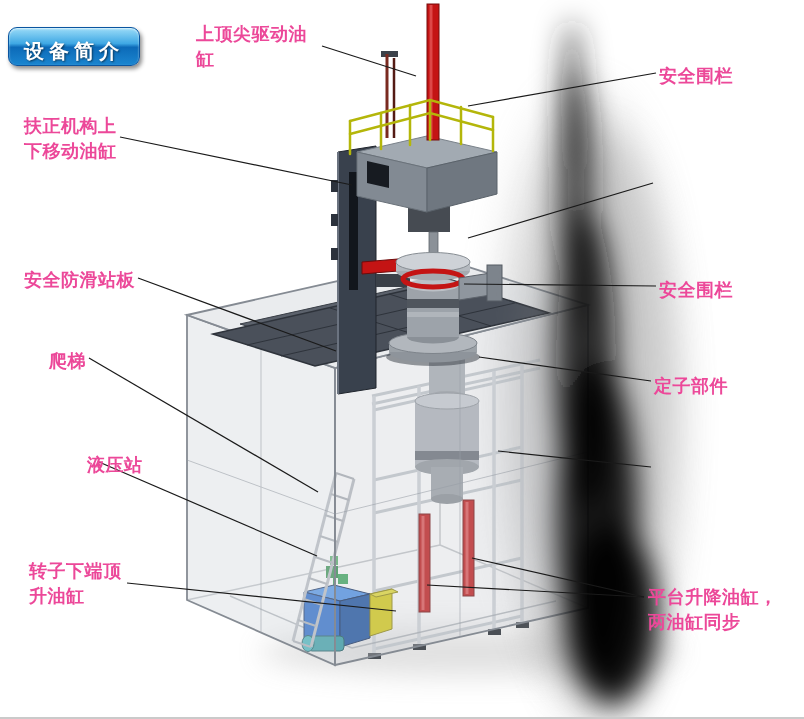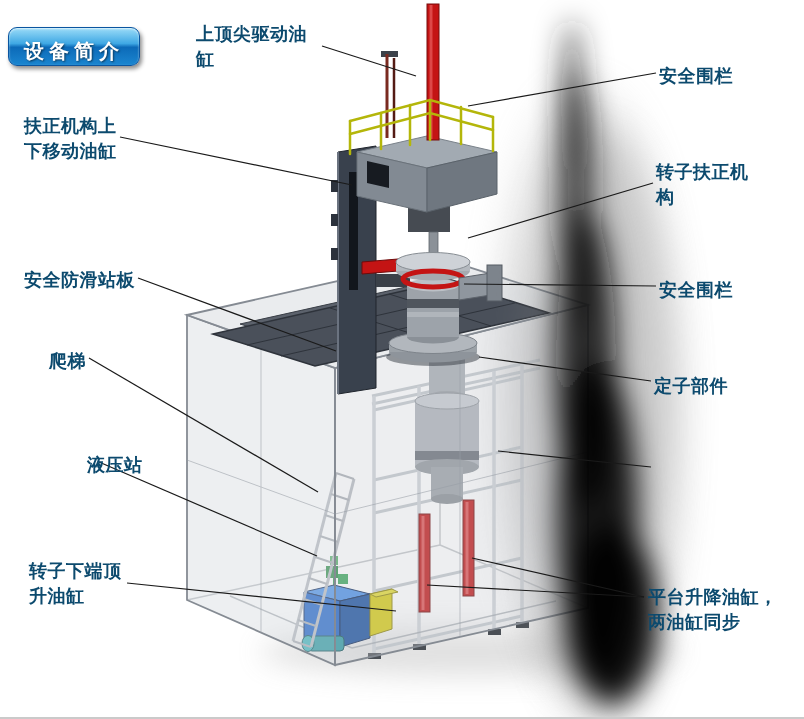--- a/index.html
+++ b/index.html
@@ -1,19 +1,19 @@
 <!DOCTYPE html>
 <html><head>
 <meta charset="utf-8">
 <style>
   html,body{margin:0;padding:0;background:#ffffff;}
   .page{position:relative;width:804px;height:719px;background:#ffffff;overflow:hidden;
         font-family:"DejaVu Sans","Liberation Sans",sans-serif;}
   .scene{position:absolute;left:0;top:0;width:804px;height:719px;}
-  .label{position:absolute;color:#0c4a6e;font-size:18px;font-weight:bold;line-height:25px;
+  .label{position:absolute;color:#ec4899;font-size:18px;font-weight:bold;line-height:25px;
          white-space:pre-line;letter-spacing:0.5px;}
   .lbl-top-drive{left:196px;top:21px;}
   .lbl-fence{left:659px;top:63px;}
   .lbl-centering-cyl{left:24px;top:113px;}
   .lbl-rotor-centering{left:656px;top:159px;}
   .lbl-antislip{left:24px;top:267px;}
   .lbl-rotor-comp{left:659px;top:277px;}
   .lbl-ladder{left:49px;top:348px;}
   .lbl-stator-comp{left:654px;top:373px;}
   .lbl-hydraulic{left:39px;top:452px;margin-left:48px;}
@@ -244,22 +244,20 @@
 
   <div class="badge">
     <span>设备简介</span>
   </div>
 
   <div class="label lbl-top-drive">上顶尖驱动油
 缸</div>
   <div class="label lbl-fence">安全围栏</div>
   <div class="label lbl-centering-cyl">扶正机构上
 下移动油缸</div>
-  <div class="label lbl-rotor-centering">转子扶正机
-构</div>
   <div class="label lbl-antislip">安全防滑站板</div>
   <div class="label lbl-rotor-comp">安全围栏</div>
   <div class="label lbl-ladder">爬梯</div>
   <div class="label lbl-stator-comp">定子部件</div>
   <div class="label lbl-hydraulic">液压站</div>
   <div class="label lbl-rotor-jack">转子下端顶
 升油缸</div>
   <div class="label lbl-platform-cyl">平台升降油缸，
 两油缸同步</div>
 

